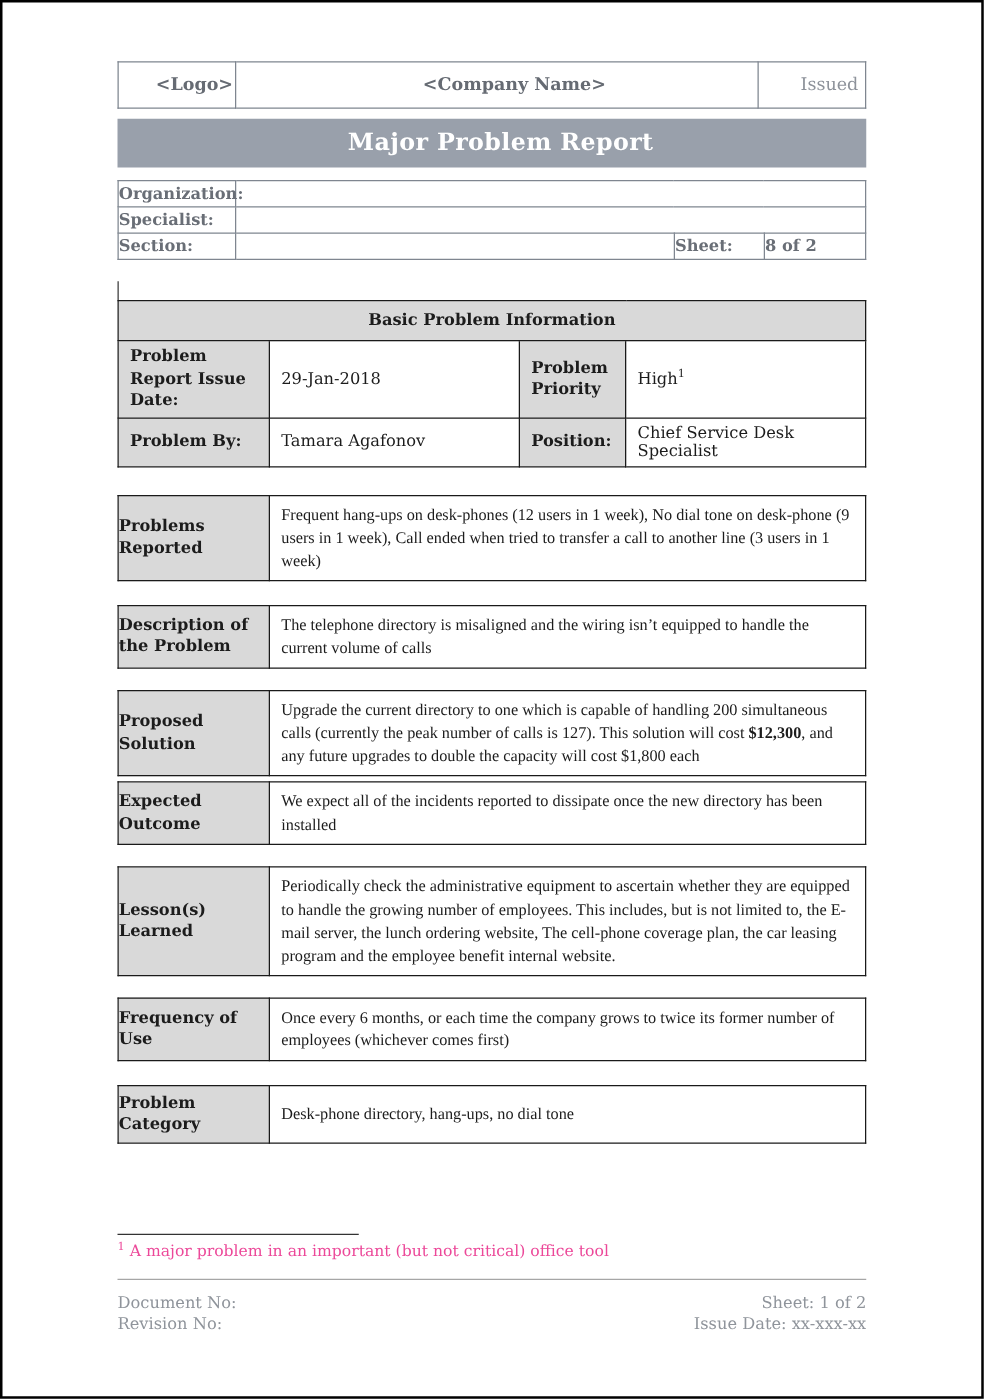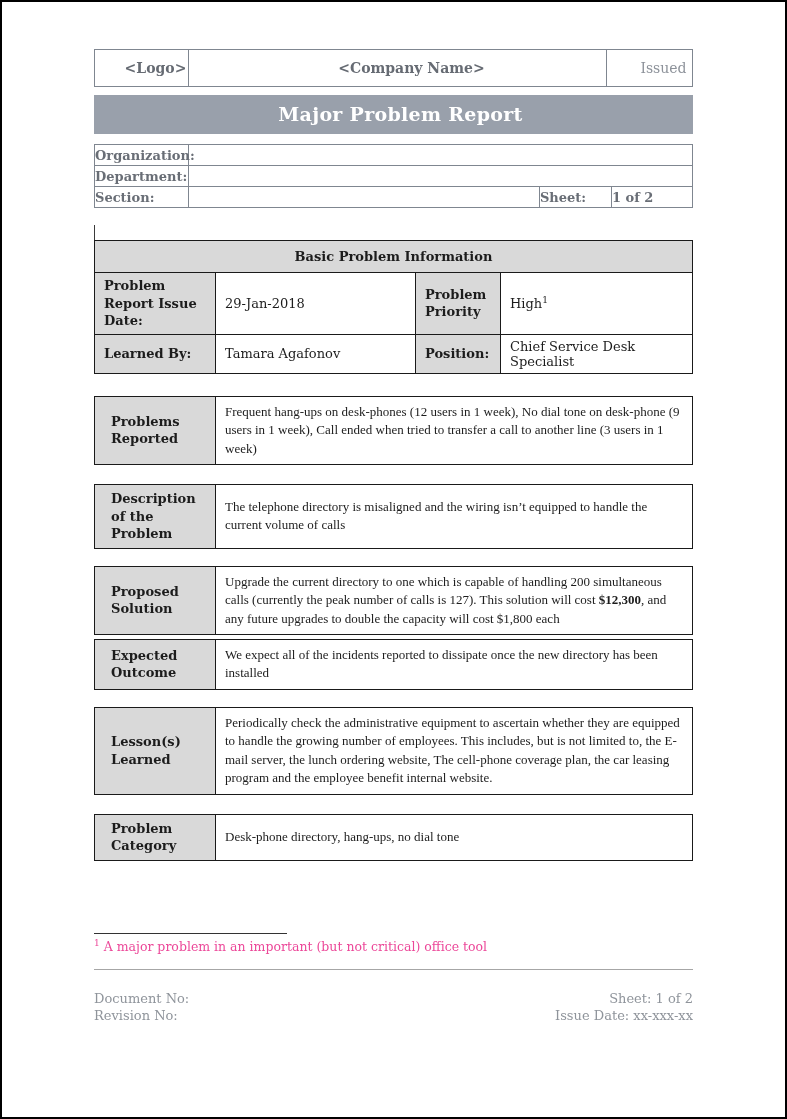--- a/index.html
+++ b/index.html
@@ -57,38 +57,38 @@
   }
   .lbl { background:#d9d9d9; font-weight:bold; line-height:1.35; }
   .row-tall td { height:50px; }
   .row-short td { height:34px; }
   sup { font-size:9px; vertical-align:super; line-height:0; }
 
   
   .sec-table { width:100%; border-collapse:collapse; table-layout:fixed; }
   .sec-label {
     width:121px; background:#d9d9d9; font-weight:bold;
-    border:1px solid #1a1a1a; padding:5px 16px;
+    border:1px solid #1a1a1a; padding:5px 0;
     font-size:13px; line-height:1.35; vertical-align:middle;
   }
   .sec-text {
     border:1px solid #1a1a1a; padding:6px 9px;
     font-size:13px; line-height:1.42; vertical-align:middle;font-family:Liberation Serif, serif;
   }
   .mt22 { margin-top:22px; } .mt19 { margin-top:19px; }
   .mt17 { margin-top:17px; } .mt20 { margin-top:4px; }
   .b { font-weight:bold; }
 
   
   .footnote-rule { margin-top:72px; width:193px; border-top:1px solid #333333; }
   .footnote { margin-top:5px; font-size:12.5px; color:#ec4899; }
 
   
   .footer {
-    margin-top:15px; border-top:1px solid #a6a6a6; padding-top:20px;
+    margin-top:15px; border-top:1px solid #a6a6a6; padding-top:10px;
     display:flex; justify-content:space-between;
     color:#8f949b; font-size:13px; line-height:17.5px;
   }
   .footer-right { text-align:right;margin-left:32px; }
 </style>
 </head>
 <body>
 
 <div class="page">
 
@@ -115,28 +115,28 @@
         <col>
         <col style="width:72px">
         <col style="width:81px">
       </colgroup>
     <tbody>
         <tr>
       <td class="meta-label">Organization:</td>
       <td colspan="3"></td>
     </tr>
     <tr>
-      <td class="meta-label">Department:</td>
+      <td class="meta-label">Specialist:</td>
       <td colspan="3"></td>
     </tr>
     <tr>
       <td class="meta-label">Section:</td>
       <td></td>
       <td class="meta-label">Sheet:</td>
-      <td class="meta-value-bold">1 of 2</td>
+      <td class="meta-value-bold">8 of 2</td>
     </tr>
   </tbody>
     </table>
 
   <div class="spacer-line"></div>
 
   <table class="info-table">
     <colgroup>
         <col style="width:121px">
         <col style="width:200px">
@@ -147,21 +147,21 @@
         <tr>
       <td colspan="4" class="info-header">Basic Problem Information</td>
     </tr>
     <tr class="row-tall">
       <td class="lbl">Problem Report Issue Date:</td>
       <td>29-Jan-2018</td>
       <td class="lbl">Problem Priority</td>
       <td><span>High</span><sup>1</sup></td>
     </tr>
     <tr class="row-short">
-      <td class="lbl">Learned By:</td>
+      <td class="lbl">Problem By:</td>
       <td>Tamara Agafonov</td>
       <td class="lbl">Position:</td>
       <td>Chief Service Desk Specialist</td>
     </tr>
   </tbody>
     </table>
 
   <table class="sec-table mt22">
     <tbody>
         <tr>
@@ -200,20 +200,28 @@
 
   <table class="sec-table mt17">
     <tbody>
         <tr>
       <td class="sec-label">Lesson(s) Learned</td>
       <td class="sec-text">Periodically check the administrative equipment to ascertain whether they are equipped to handle the growing number of employees. This includes, but is not limited to, the E-mail server, the lunch ordering website, The cell-phone coverage plan, the car leasing program and the employee benefit internal website.</td>
     </tr>
   </tbody>
     </table>
 
+  <table class="sec-table mt17">
+    <tbody>
+        <tr>
+      <td class="sec-label">Frequency of Use</td>
+      <td class="sec-text">Once every 6 months, or each time the company grows to twice its former number of employees (whichever comes first)</td>
+    </tr>
+  </tbody>
+    </table>
 
   <table class="sec-table mt19">
     <tbody>
         <tr>
       <td class="sec-label">Problem Category</td>
       <td class="sec-text">Desk-phone directory, hang-ups, no dial tone</td>
     </tr>
   </tbody>
     </table>
 

